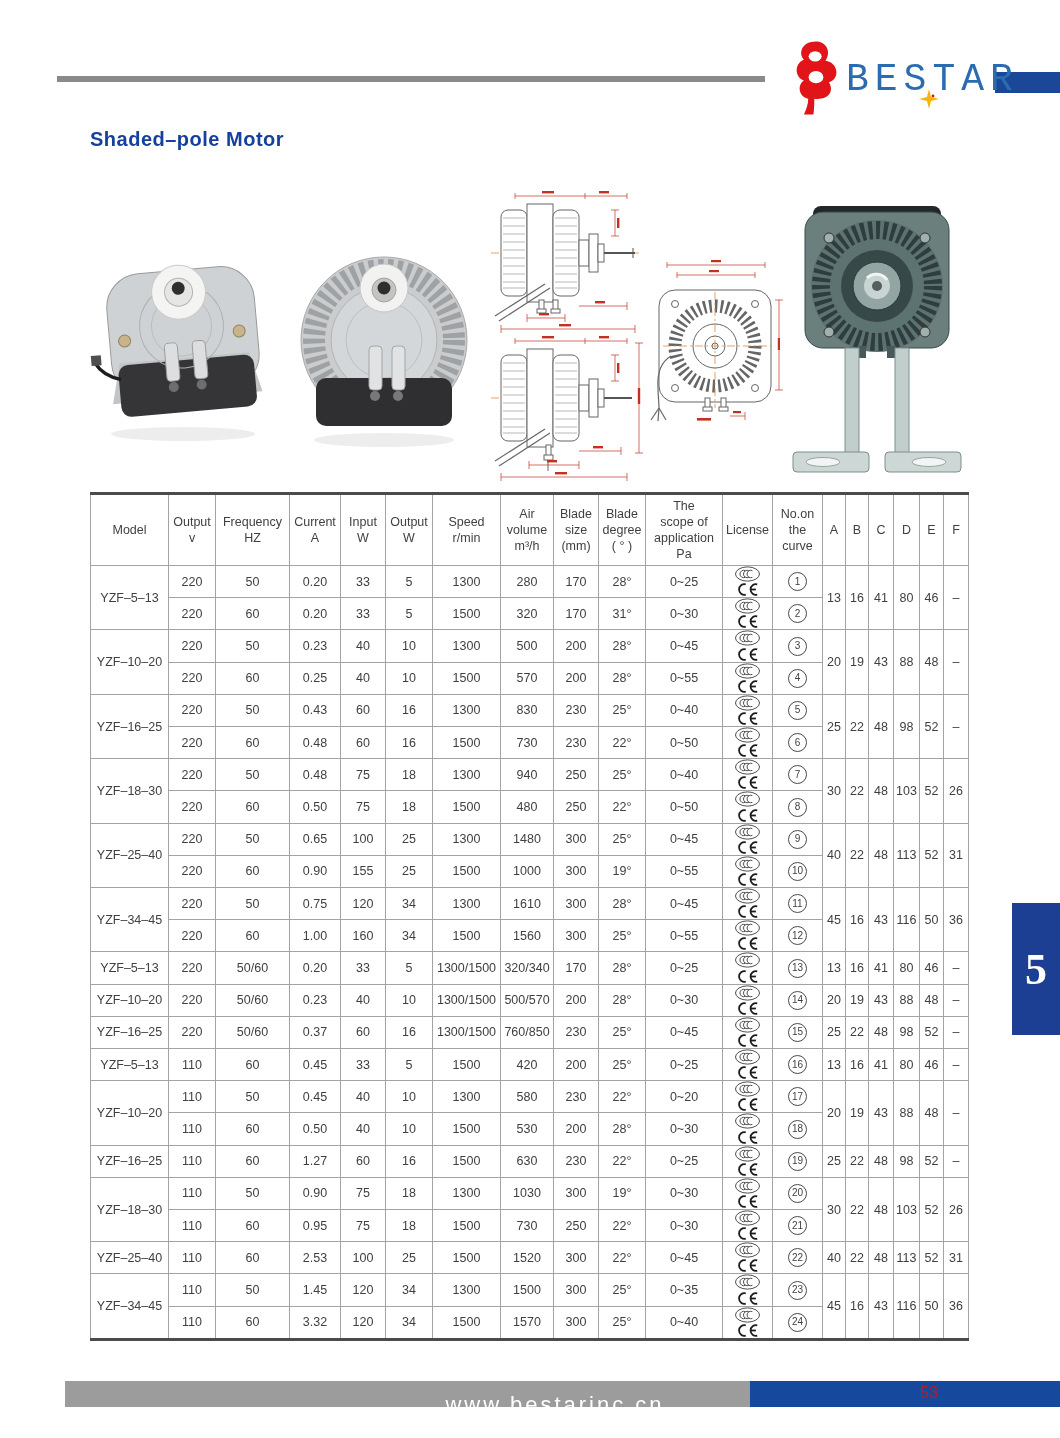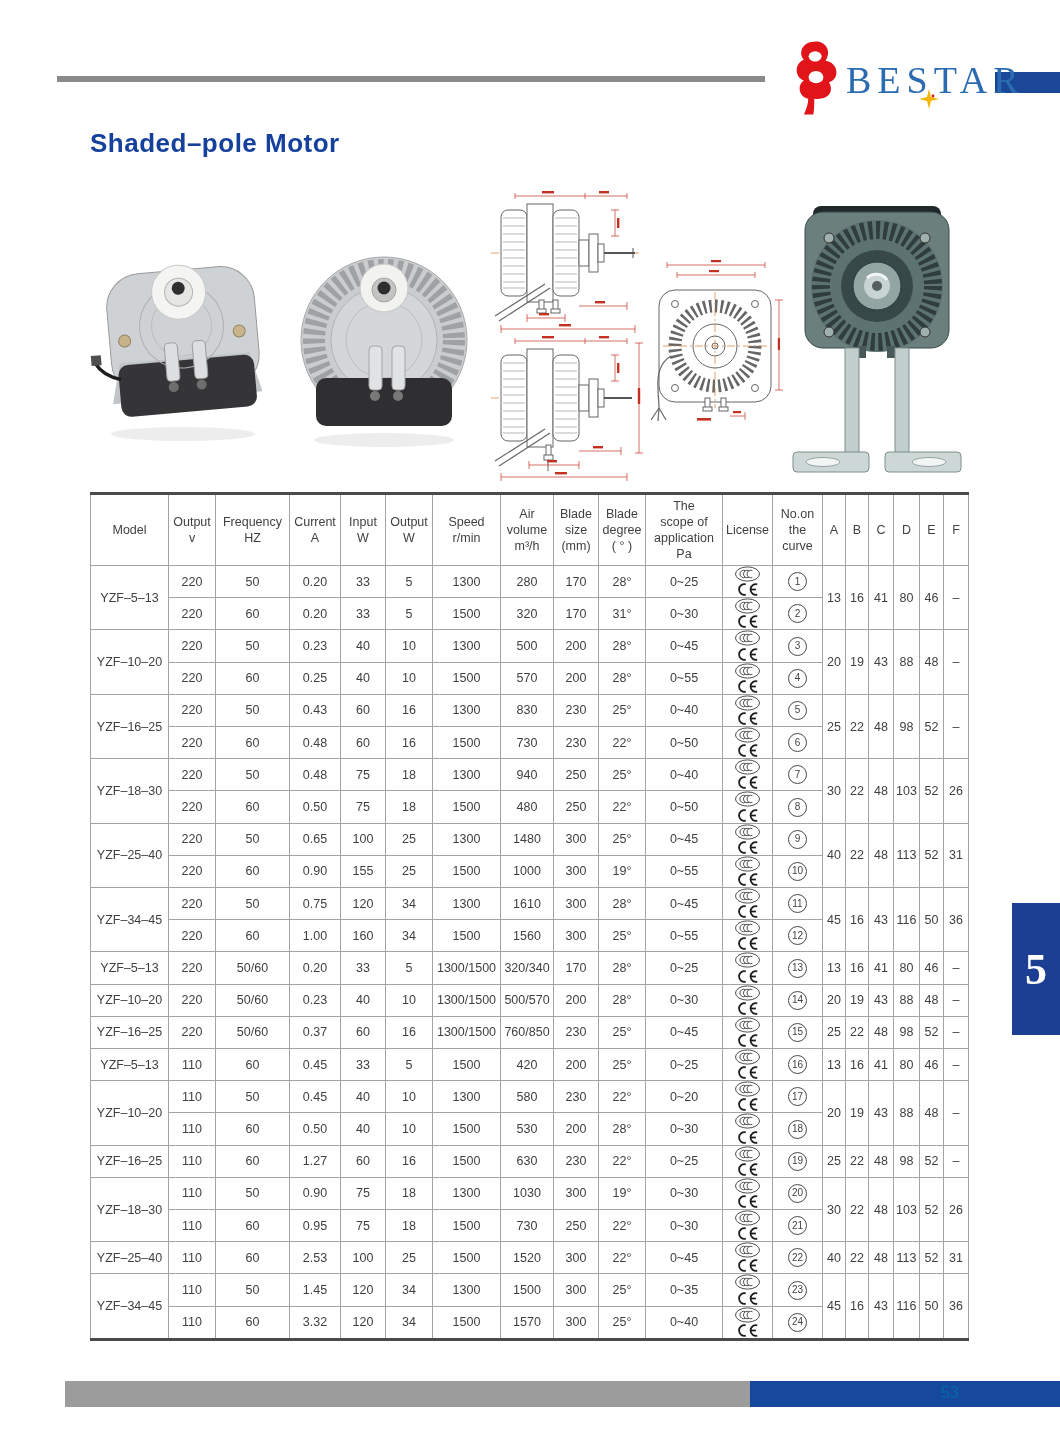--- a/index.html
+++ b/index.html
@@ -4,25 +4,25 @@
 <style>
   html,body { margin:0; padding:0; background:#ffffff; }
   .page { position:relative; width:1060px; height:1438px; background:#fff;
           font-family:"Liberation Sans", sans-serif; overflow:hidden; }
 
   
   .rule-line { position:absolute; left:57px; top:76px; width:708px; height:6px; background:#8a8a8a; }
   .blue-chip { position:absolute; left:995px; top:72px; width:65px; height:21px; background:#1b4798; }
   .logo { position:absolute; left:790px; top:36px; width:200px; height:84px; }
   .logo svg.bmark { position:absolute; left:0; top:0; }
-  .brand { position:absolute; left:56px; top:22px; font-family:Liberation Serif, serif;
+  .brand { position:absolute; left:56px; top:22px; font-family:Liberation Mono, monospace;
            font-size:38px; letter-spacing:6px; color:#2b6cb0; font-weight:500; }
   .logo .starwrap { position:absolute; left:128px; top:52px; }
 
-  .title { position:absolute; left:90px; top:128px; margin:0; font-size:26px; font-weight:bold;
+  .title { position:absolute; left:90px; top:128px; margin:0; font-size:20px; font-weight:bold;
            color:#15409c; letter-spacing:0.5px; }
 
   
   .ill { position:absolute; }
 
   
   .spec-table-wrap { position:absolute; left:90px; top:492px; }
   table.spec { border-collapse:collapse; table-layout:fixed; width:878px;
                border-top:3px solid #4b4b4b; border-bottom:3px solid #4b4b4b; }
   table.spec th, table.spec td { border:1px solid #a3a3a3; text-align:center; vertical-align:middle;
@@ -36,23 +36,23 @@
   .lic { vertical-align:middle; margin:0 2px; }
 
   
   .side-tab { position:absolute; left:1012px; top:903px; width:48px; height:132px; background:#1c3f94;
               display:flex; align-items:center; justify-content:center; }
   .side-tab span { color:#fff; font-family:"Liberation Serif", serif; font-size:44px; font-weight:600; }
 
   
   .footer-gray { position:absolute; left:65px; top:1381px; width:685px; height:26px; background:#9c9c9c; }
   .footer-blue { position:absolute; left:750px; top:1381px; width:310px; height:26px; background:#16499e; }
-  .site { position:absolute; left:420px; top:1338px; width:270px; text-align:center; color:#fff;
-          font-size:18px; letter-spacing:3px; }
-  .pageno { position:absolute; left:920px; top:1384px; width:60px; text-align:center; color:#0369a1; font-size:16px; }
+  .site { position:absolute; left:420px; top:1392px; width:270px; text-align:center; color:#fff;
+          font-size:22px; letter-spacing:3px; }
+  .pageno { position:absolute; left:920px; top:1384px; width:60px; text-align:left; color:#b91c1c; font-size:16px; }
 </style>
 </head>
 <body>
 
 <div class="page">
 
   <div class="rule-line"></div>
   <div class="blue-chip"></div>
 
   <div class="logo">

